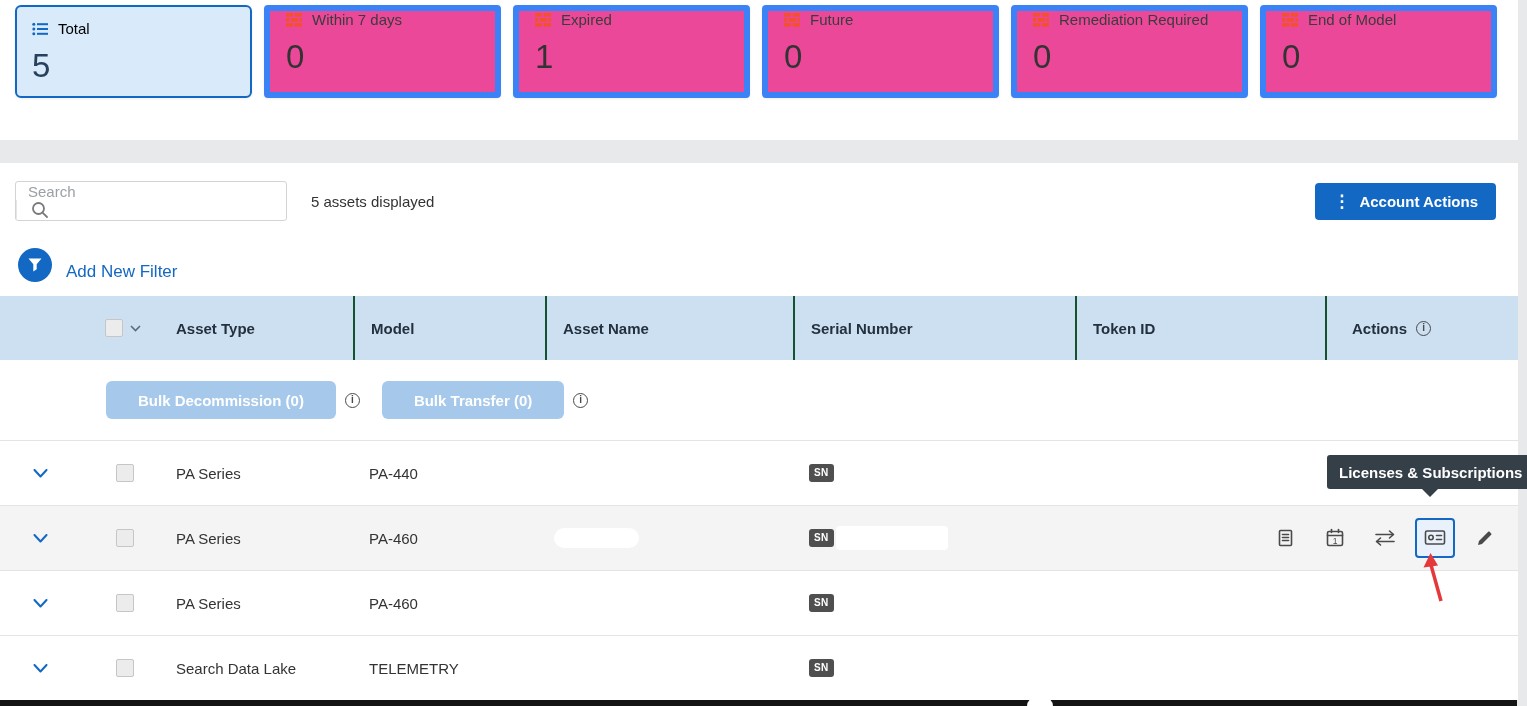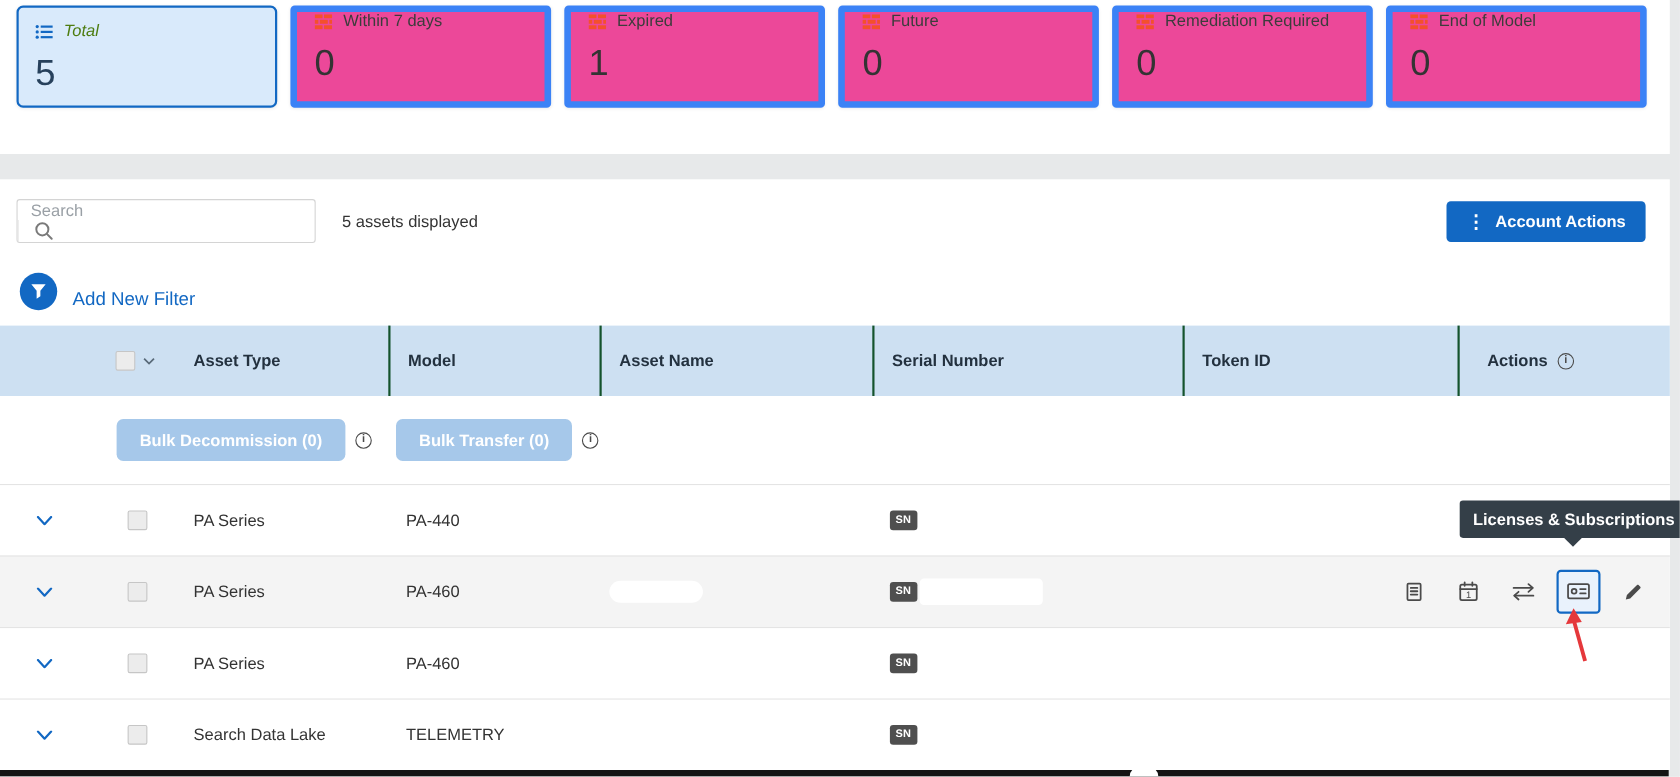--- a/index.html
+++ b/index.html
@@ -7,21 +7,21 @@
               font-family:"Liberation Sans", sans-serif; }
   body { position:relative; }
 
   
   .cards-panel { background:#fff; width:1518px; height:140px; padding:5px 0 0 15px; }
   .cards-row { display:flex; gap:12px; }
   .card { width:237px; height:93px; background:#ec4899; border:6px solid #3b82f6;
           border-radius:4px; padding:0 16px; box-shadow:0 1px 3px rgba(0,0,0,.07); cursor:pointer; }
   .card.selected { background:#d9eafb; border:2px solid #1268c3; border-radius:6px; padding:13px 15px; }
   .card-top { display:flex; align-items:center; gap:10px; font-size:15px; color:#3c3c3c; }
-  .card.selected .card-top { color:#4d7c0f;font-style:italic; }
+  .card.selected .card-top { color:#000000; }
   .card-value { font-size:33px; color:#333; margin-top:10px; }
   .card.selected .card-value { color:#27415c; }
   .fw rect { fill:#f4502c; }
   .li circle, .li rect { fill:#1268c3; }
 
   .gap-band { height:23px; width:1527px; }
 
   
   .main-panel { background:#fff; width:1518px; height:537px; position:relative; }
 
@@ -58,21 +58,21 @@
 
   .checkbox { width:18px; height:18px; background:#ececec; border:1px solid #c6c6c6;
               border-radius:2px; display:inline-block; cursor:pointer; }
 
   .info-circle { width:15px; height:15px; border:1.5px solid #4a4a4a; border-radius:50%;
                  color:#4a4a4a; font-size:10px; font-weight:bold; display:inline-flex;
                  align-items:center; justify-content:center; line-height:1; cursor:pointer; }
   .th-actions .info-circle { margin-left:9px; }
 
   .bulk-row { height:80px; display:flex; align-items:center; padding-left:106px; background:#fff; }
-  .bulk-btn { height:38px; padding:0 21px; background:#a6c8ea; color:#fff; border:none;
+  .bulk-btn { height:38px; padding:0 32px; background:#a6c8ea; color:#fff; border:none;
               border-radius:6px; font-size:15px; font-weight:bold; font-family:inherit; cursor:pointer; }
   .bulk-row .info-circle { margin-left:9px; }
   .bulk-btn + .info-circle { margin-right:22px; }
 
   .trow { height:65px; border-top:1px solid #e4e4e4; background:#fff; position:relative;
           font-size:15px; color:#333; }
   .trow.highlight { background:#f4f4f4; }
   .td { display:flex; align-items:center; padding-left:16px; overflow:visible; }
   .td-first { position:relative; padding:0; }
   .row-chevron { position:absolute; left:33px; top:28px; cursor:pointer; }

